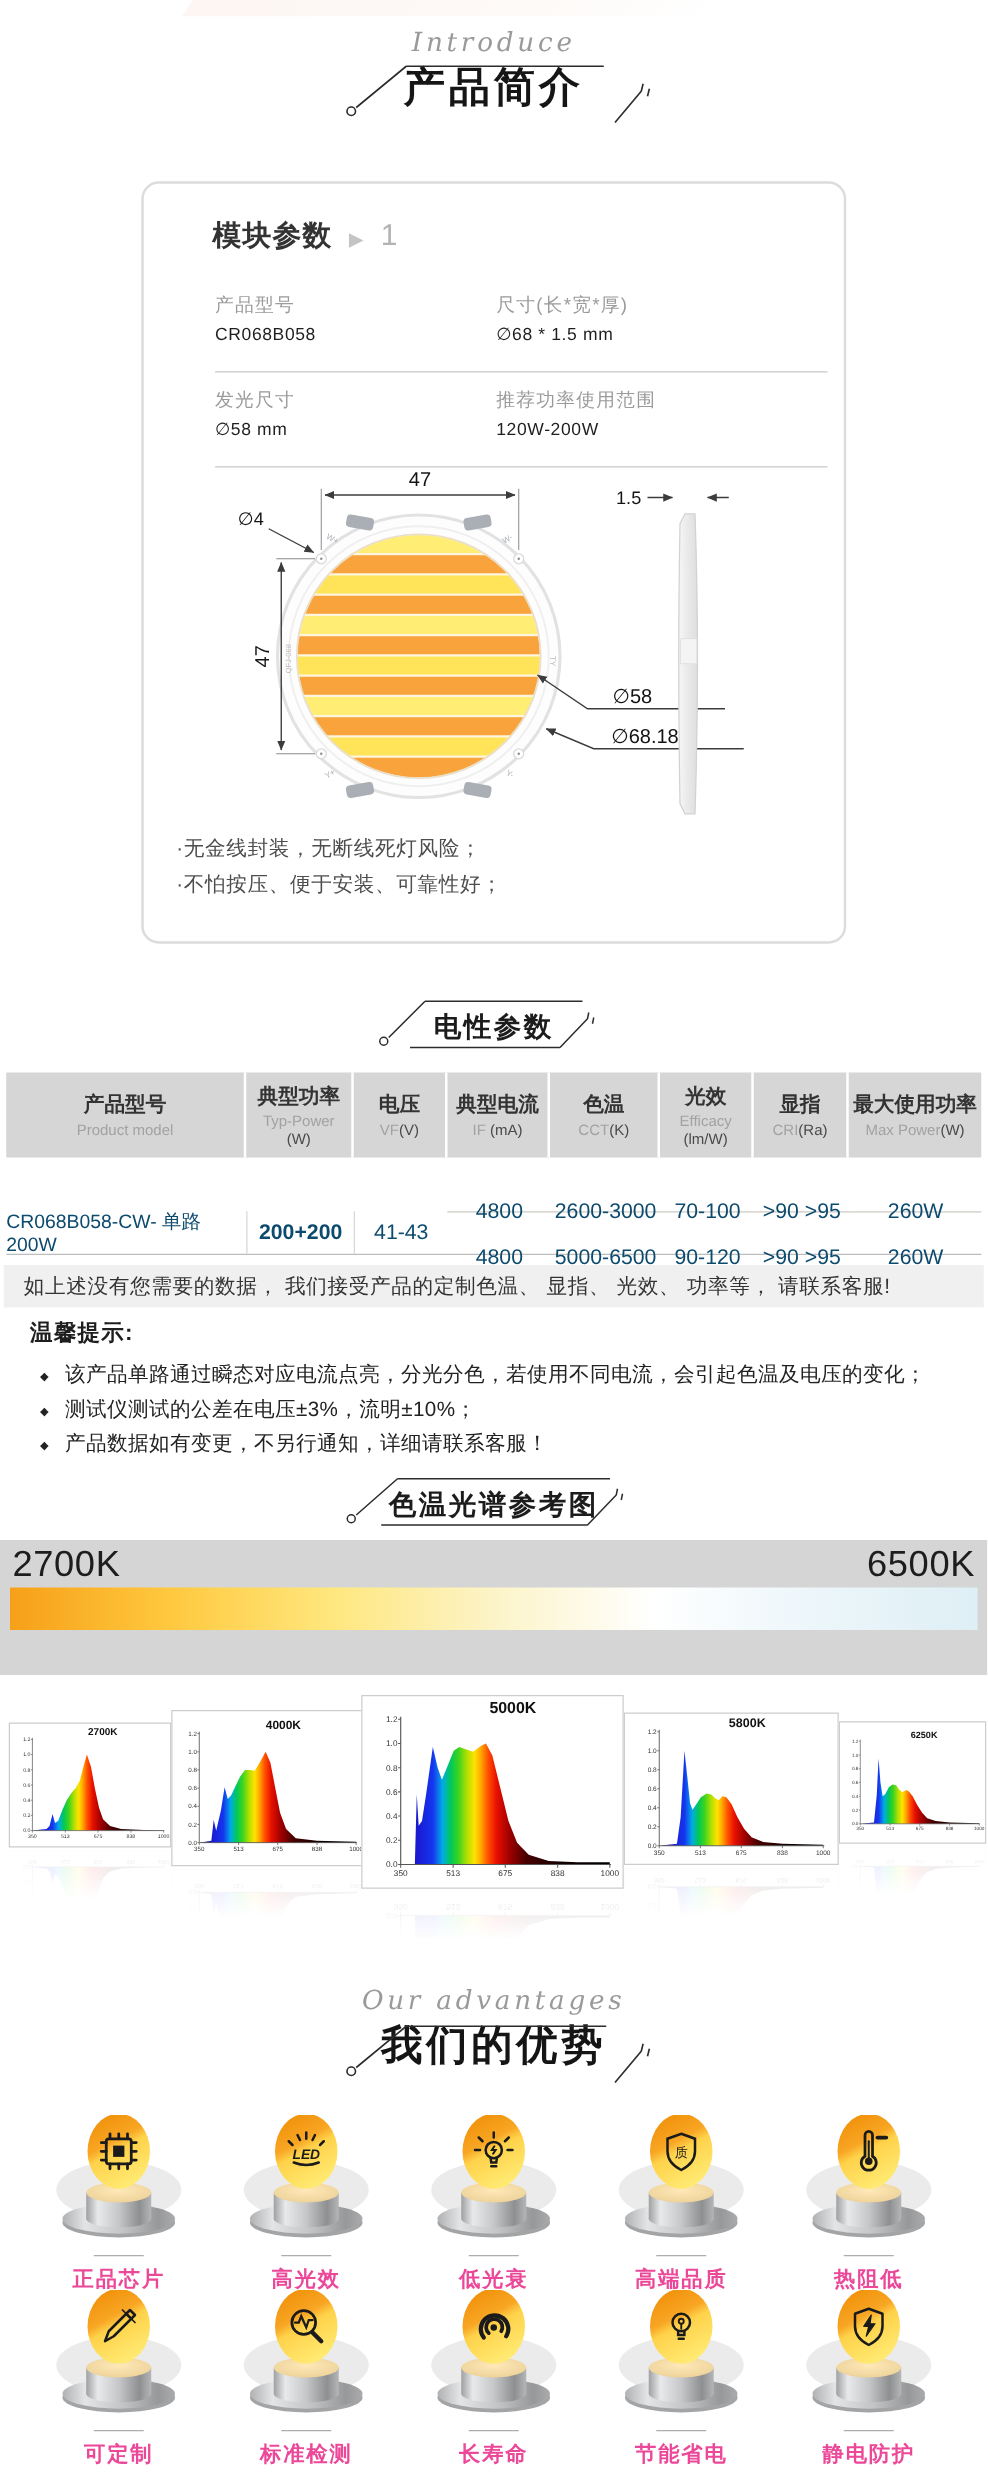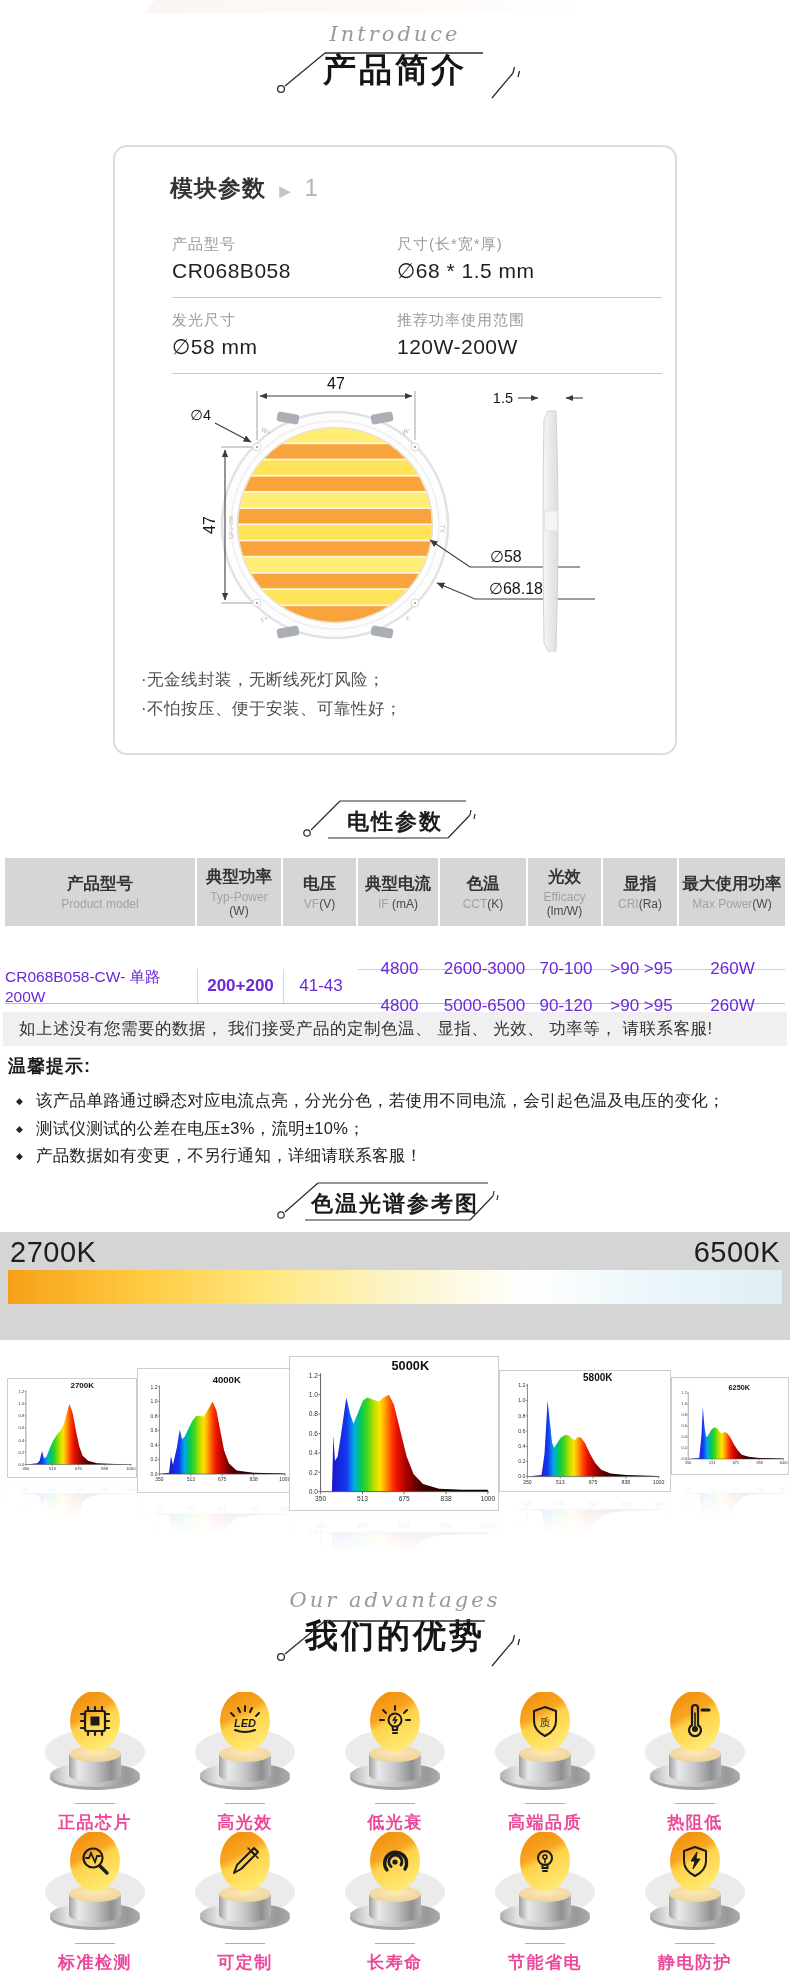--- a/index.html
+++ b/index.html
@@ -15,47 +15,47 @@
   .h-box svg.deco{position:absolute;left:0;top:0;pointer-events:none;}
   .top-strip{position:absolute;top:0;left:150px;width:430px;height:13px;opacity:.85;
      background:linear-gradient(to right,#fcf4f1,#fdf8f5 55%,#fff);transform:skewX(-35deg);}
   
   .card{position:absolute;left:113px;top:145px;width:564px;height:610px;background:#fff;
         border:2px solid #dcdcdc;border-radius:14px;box-sizing:border-box;}
   .card-title{position:absolute;left:55px;top:26px;font-size:23px;font-weight:700;color:#333;letter-spacing:1px;}
   .card-title .arrow{color:#c4c4c4;font-size:14px;margin:0 6px;}
   .card-title .idx{color:#b3b3b3;font-weight:400;font-size:24px;}
   .spec-label{position:absolute;font-size:15px;color:#9b9b9b;letter-spacing:1px;}
-  .spec-value{position:absolute;font-size:21px;color:#1f1f1f;letter-spacing:.5px;}
+  .spec-value{position:absolute;font-size:14px;color:#1f1f1f;letter-spacing:.5px;}
   .spec-hr{position:absolute;left:57px;width:490px;height:1px;background:#c9c9c9;}
   .notes{position:absolute;left:26px;top:518px;font-size:16.5px;color:#4e4e4e;line-height:29px;letter-spacing:.5px;}
   
   .tbl{position:absolute;left:5px;top:858px;width:780px;}
   .tbl-head,.tbl-body{display:grid;grid-template-columns:192px 86px 75px 82px 88px 75px 76px 106px;}
   .tbl-head{background:#d6d6d6;height:68px;}
   .th{display:flex;flex-direction:column;justify-content:center;align-items:center;border-right:2px solid #fff;box-sizing:border-box;}
   .th:last-child{border-right:none;border-radius:22px;}
   .th .zh{font-size:16.5px;font-weight:700;color:#333;}
   .th .sub{font-size:12px;color:#a2a2a2;margin-top:2px;text-align:center;line-height:14px;}
   .th .sub-unit{color:#4a4a4a;}
   .unit-block .sub-unit{display:block;}
   .tbl-body{margin-top:3px;grid-template-rows:37px 37px;border-bottom:1px solid #bdbdbd;}
-  .bc{display:flex;align-items:center;justify-content:center;font-size:17px;color:#6d28d9;border-left:1px solid #d8d8d8;box-sizing:border-box;margin-top:40px;}
+  .bc{display:flex;align-items:center;justify-content:center;font-size:17px;color:#0c4a6e;border-left:1px solid #d8d8d8;box-sizing:border-box;margin-top:40px;}
   .bc.nol{border-left:none;}
   .span2{grid-row:1/3;}
   .model{font-size:15.5px;}
   .bold{font-weight:700;}
   .r1{grid-row:1;border-bottom:1px solid #cfcfcf;}
   .r2{grid-row:2;}
   .c4{grid-column:4}.c5{grid-column:5}.c6{grid-column:6}.c7{grid-column:7}.c8{grid-column:8}
   
   .banner{position:absolute;left:3px;top:1012px;width:784px;height:34px;background:#f0f0f0;
           display:flex;align-items:center;padding-left:16px;box-sizing:border-box;
           font-size:16.5px;color:#333;letter-spacing:.5px;}
-  .tips{position:absolute;left:8px;top:1054px;width:745px;}
+  .tips{position:absolute;left:24px;top:1054px;width:745px;}
   .tips-title{font-size:18px;font-weight:700;color:#1e1e1e;margin-bottom:9px;letter-spacing:1px;}
   .tip-item{font-size:16.5px;color:#222;line-height:27.5px;padding-left:28px;position:relative;letter-spacing:.3px;}
   .tip-item .dm{position:absolute;left:8px;top:1px;font-size:9px;color:#222;}
   
   .band{position:absolute;left:0;top:1232px;width:790px;height:108px;background:#d5d5d5;}
   .band .lbl{position:absolute;top:4px;font-size:29px;color:#1d1d1d;letter-spacing:.5px;}
   .band .lbl.r{right:10px;} .band .lbl.l{left:10px;}
   .grad-bar{position:absolute;left:8px;top:38px;width:774px;height:34px;}
   .chart-card{position:absolute;background:#fff;border:1px solid #cdcdcd;box-sizing:border-box;}
   .refl-wrap{position:absolute;overflow:hidden;opacity:.13;
@@ -875,47 +875,47 @@
   <div class="adv-row" id="advRow2" style="top:1832px;">
       <div class="adv-cell"><svg width="122" height="104" viewBox="0 0 120 104">
       <ellipse cx="60" cy="60" rx="50" ry="23" fill="#ebebeb"></ellipse>
       <ellipse cx="60" cy="86" rx="45" ry="12" fill="#a3a4a6"></ellipse>
       <ellipse cx="60" cy="83" rx="45" ry="12" fill="url(#plateG)"></ellipse>
       <rect x="34" y="62" width="52" height="21" fill="url(#cylG)"></rect>
       <ellipse cx="60" cy="83" rx="26" ry="7" fill="url(#cylG)"></ellipse>
       <ellipse cx="60" cy="62" rx="26" ry="8" fill="url(#glowG)"></ellipse>
       <ellipse cx="60" cy="29" rx="25" ry="30" fill="url(#badgeG)"></ellipse>
       <g transform="translate(60,29)" font-family="Liberation Sans,sans-serif">
-            <g stroke="#1b1b1b" stroke-width="2.2" fill="none" stroke-linecap="round">
-              <circle cx="-2" cy="-3" r="9.5"></circle>
-              <path d="M5 5 L12 12" stroke-width="3.5"></path>
-              <path d="M-9 -3 h3 l2 -5 l4 9 l2 -6 h3" stroke-width="1.8"></path>
+            <g stroke="#1b1b1b" stroke-width="2" fill="none" stroke-linecap="round" stroke-linejoin="round">
+              <path d="M-11 12 L-8 4 L6 -10 L10 -6 L-4 8 Z"></path>
+              <path d="M6 -10 L9 -13 L13 -9 L10 -6"></path>
+              <path d="M3 -13 L13 -3" stroke-width="1.4"></path>
             </g>
           </g>
     </svg>
     <div class="adv-div"></div>
-    <div class="adv-label">标准检测</div></div>
+    <div class="adv-label">可定制</div></div>
       <div class="adv-cell"><svg width="122" height="104" viewBox="0 0 120 104">
       <ellipse cx="60" cy="60" rx="50" ry="23" fill="#ebebeb"></ellipse>
       <ellipse cx="60" cy="86" rx="45" ry="12" fill="#a3a4a6"></ellipse>
       <ellipse cx="60" cy="83" rx="45" ry="12" fill="url(#plateG)"></ellipse>
       <rect x="34" y="62" width="52" height="21" fill="url(#cylG)"></rect>
       <ellipse cx="60" cy="83" rx="26" ry="7" fill="url(#cylG)"></ellipse>
       <ellipse cx="60" cy="62" rx="26" ry="8" fill="url(#glowG)"></ellipse>
       <ellipse cx="60" cy="29" rx="25" ry="30" fill="url(#badgeG)"></ellipse>
       <g transform="translate(60,29)" font-family="Liberation Sans,sans-serif">
-            <g stroke="#1b1b1b" stroke-width="2" fill="none" stroke-linecap="round" stroke-linejoin="round">
-              <path d="M-11 12 L-8 4 L6 -10 L10 -6 L-4 8 Z"></path>
-              <path d="M6 -10 L9 -13 L13 -9 L10 -6"></path>
-              <path d="M3 -13 L13 -3" stroke-width="1.4"></path>
+            <g stroke="#1b1b1b" stroke-width="2.2" fill="none" stroke-linecap="round">
+              <circle cx="-2" cy="-3" r="9.5"></circle>
+              <path d="M5 5 L12 12" stroke-width="3.5"></path>
+              <path d="M-9 -3 h3 l2 -5 l4 9 l2 -6 h3" stroke-width="1.8"></path>
             </g>
           </g>
     </svg>
     <div class="adv-div"></div>
-    <div class="adv-label">可定制</div></div>
+    <div class="adv-label">标准检测</div></div>
       <div class="adv-cell"><svg width="122" height="104" viewBox="0 0 120 104">
       <ellipse cx="60" cy="60" rx="50" ry="23" fill="#ebebeb"></ellipse>
       <ellipse cx="60" cy="86" rx="45" ry="12" fill="#a3a4a6"></ellipse>
       <ellipse cx="60" cy="83" rx="45" ry="12" fill="url(#plateG)"></ellipse>
       <rect x="34" y="62" width="52" height="21" fill="url(#cylG)"></rect>
       <ellipse cx="60" cy="83" rx="26" ry="7" fill="url(#cylG)"></ellipse>
       <ellipse cx="60" cy="62" rx="26" ry="8" fill="url(#glowG)"></ellipse>
       <ellipse cx="60" cy="29" rx="25" ry="30" fill="url(#badgeG)"></ellipse>
       <g transform="translate(60,29)" font-family="Liberation Sans,sans-serif">
             <g stroke="#1b1b1b" fill="none" stroke-linecap="round">

